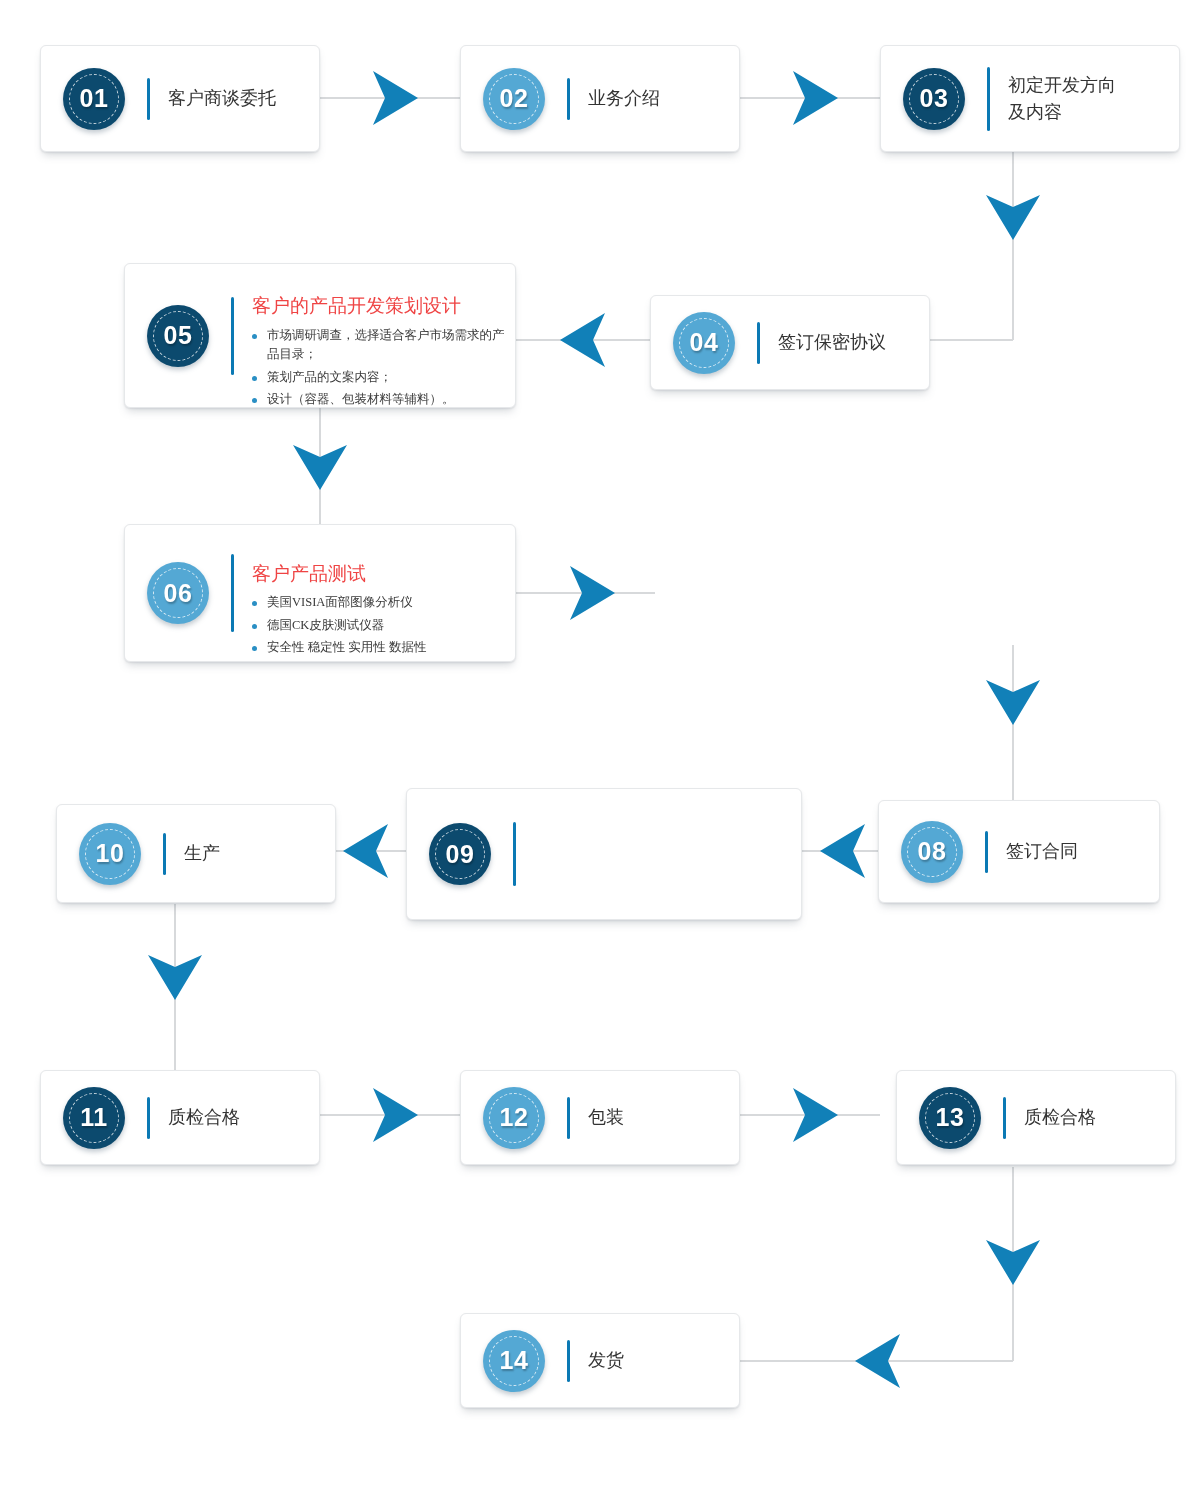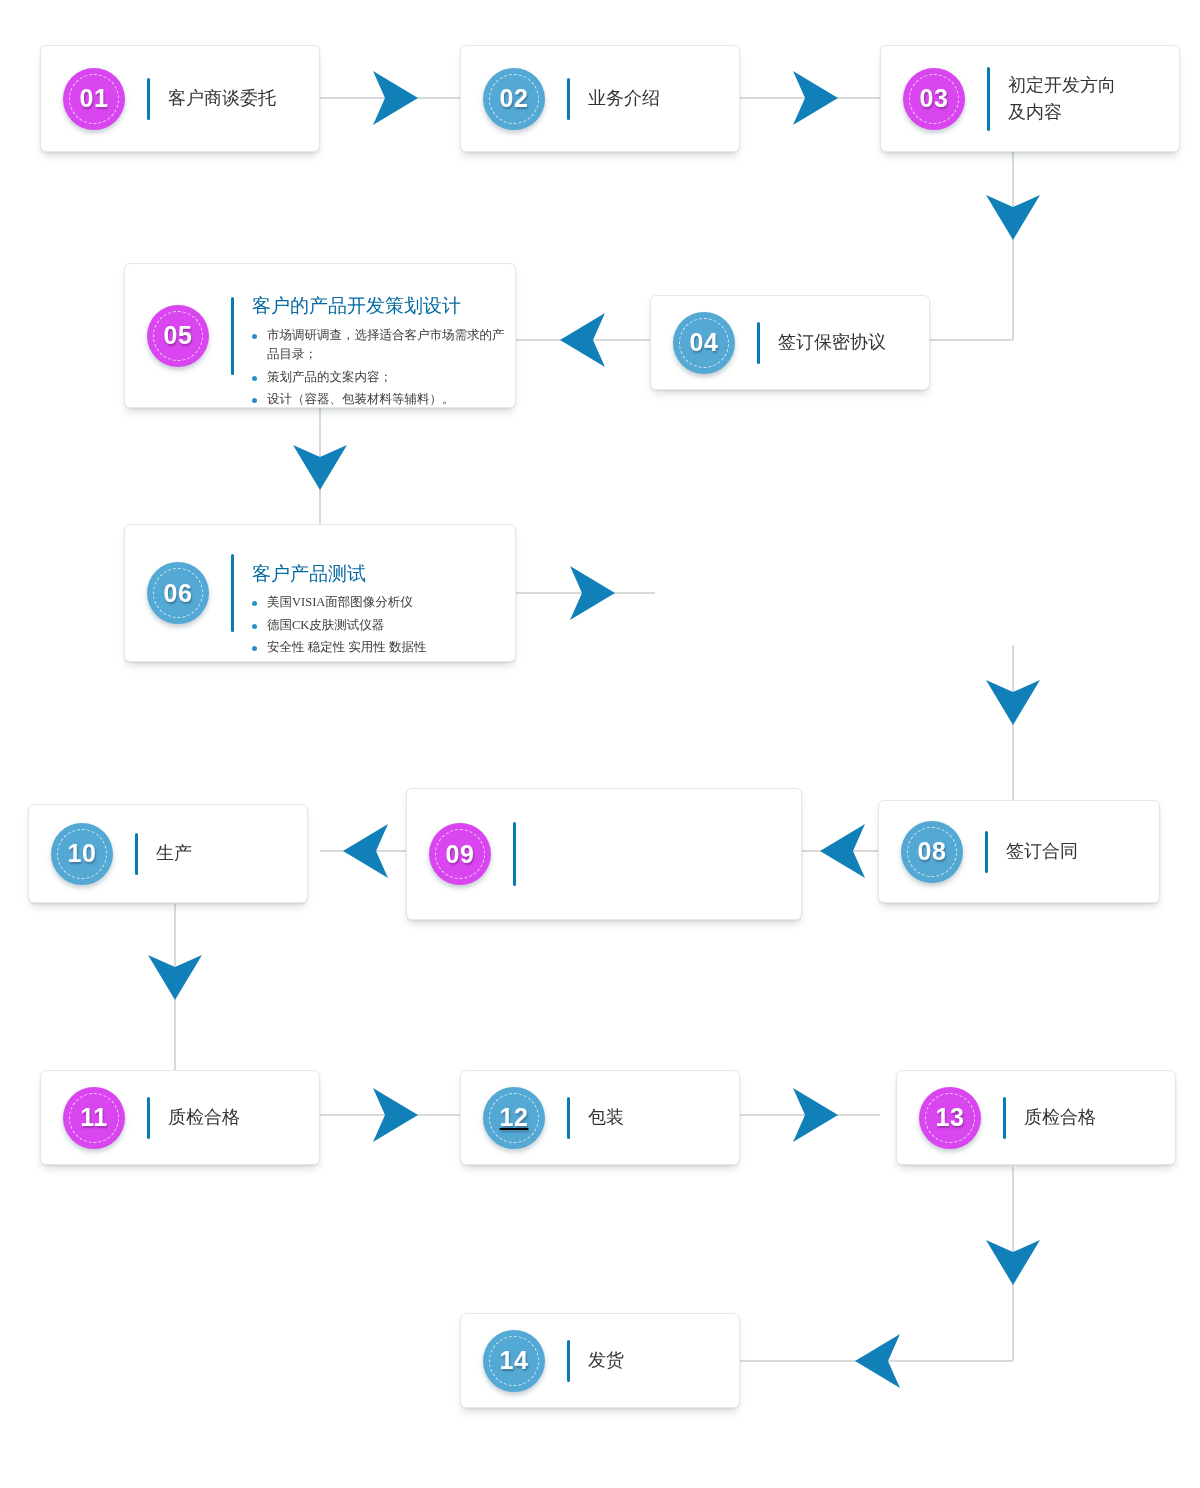--- a/index.html
+++ b/index.html
@@ -34,21 +34,21 @@
     align-items: center;
     justify-content: center;
   }
   .badge {
     position: relative;
     width: 62px; height: 62px;
     border-radius: 50%;
     display: flex; align-items: center; justify-content: center;
     box-shadow: 0 3px 5px rgba(90,110,125,0.35);
   }
-  .badge.dark { background: #d946ef; }
+  .badge.dark { background: #0c4a6e; }
   .badge.light { background: #54a8d4; }
   .badge::after {
     content: "";
     position: absolute;
     inset: 6px;
     border-radius: 50%;
     border: 1px dashed rgba(255,255,255,0.78);
   }
   .badge span {
     position: relative;
@@ -75,21 +75,21 @@
   .body { flex: 1 1 auto; min-width: 0; padding-right: 10px; }
 
   .simple-title {
     font-size: 18px;
     color: #333333;
     line-height: 1.45;
     white-space: pre-line;
   }
   .head-title {
     font-size: 19px;
-    color: #0369a1;
+    color: #ef4444;
     line-height: 1.3;
     margin-bottom: 7px;
     margin-top: 36px;
   }
   ul.bullets { list-style: none; font-family: Liberation Serif, serif; }
   ul.bullets li {
     position: relative;
     padding-left: 15px;
     font-size: 12.5px;
     color: #3a3a3a;
@@ -292,21 +292,21 @@
 
   <div class="card tall" style="left:406px; top:788px; width:396px; height:132px;">
     <div class="badge-wrap" style="margin-left:22px;">
       <div class="badge dark">
         <span>09</span>
       </div>
     </div>
     <div class="divider h64"></div>
   </div>
 
-  <div class="card" style="left:28px; top:804px; width:280px; height:99px;">
+  <div class="card" style="left:56px; top:804px; width:280px; height:99px;">
     <div class="badge-wrap" style="margin-left:22px;">
       <div class="badge light">
         <span>10</span>
       </div>
     </div>
     <div class="divider h42"></div>
     <div class="body">
       <div class="simple-title">生产</div>
     </div>
   </div>
@@ -317,21 +317,21 @@
         <span>11</span>
       </div>
     </div>
     <div class="divider h42"></div>
     <div class="body">
       <div class="simple-title">质检合格</div>
     </div>
   </div>
 
   <div class="card" style="left:460px; top:1070px; width:280px; height:95px;">
-    <div class="badge-wrap" style="margin-left:22px;text-decoration:underline;">
+    <div class="badge-wrap" style="margin-left:22px;">
       <div class="badge light">
         <span>12</span>
       </div>
     </div>
     <div class="divider h42"></div>
     <div class="body">
       <div class="simple-title">包装</div>
     </div>
   </div>
 

